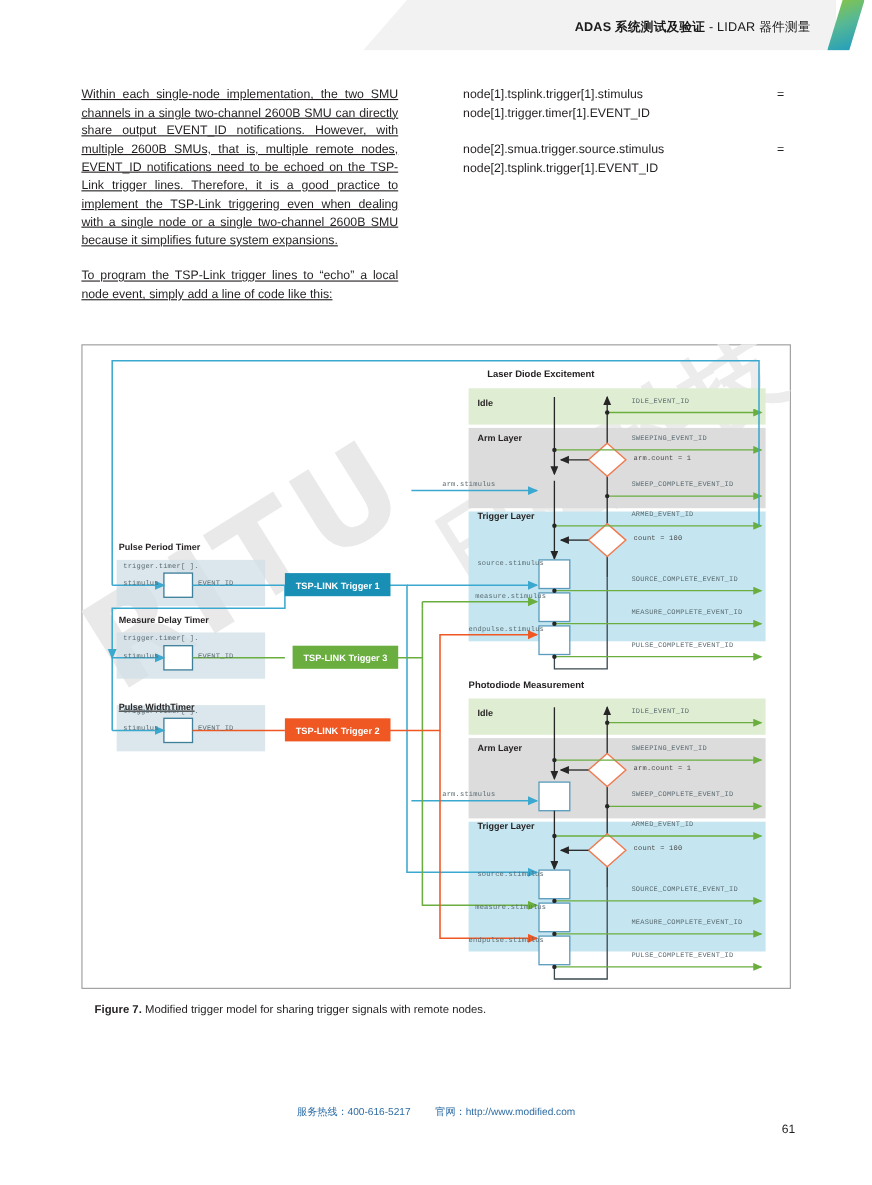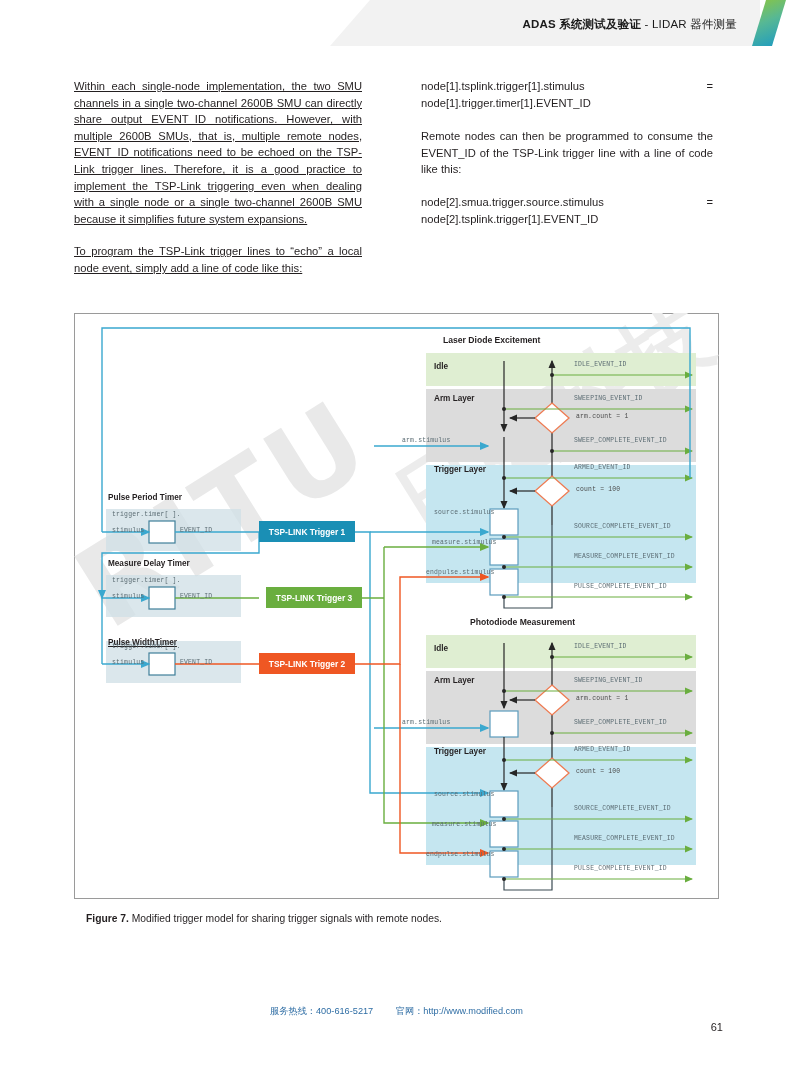--- a/index.html
+++ b/index.html
@@ -98,21 +98,20 @@
   </div>
 </div>
 
 <div class="col col-left">
   <p class="para">Within each single-node implementation, the two SMU channels in a single two-channel 2600B SMU can directly share output EVENT_ID notifications. However, with multiple 2600B SMUs, that is, multiple remote nodes, EVENT_ID notifications need to be echoed on the TSP-Link trigger lines. Therefore, it is a good practice to implement the TSP-Link triggering even when dealing with a single node or a single two-channel 2600B SMU because it simplifies future system expansions.</p>
   <p class="para last">To program the TSP-Link trigger lines to “echo” a local node event, simply add a line of code like this:</p>
 </div>
 
 <div class="col col-right">
   <p class="para code">node[1].tsplink.trigger[1].stimulus = node[1].trigger.timer[1].EVENT_ID</p>
-  <p class="para">Remote nodes can then be programmed to consume the EVENT_ID of the TSP-Link trigger line with a line of code like this:</p>
   <p class="para code">node[2].smua.trigger.source.stimulus = node[2].tsplink.trigger[1].EVENT_ID</p>
 </div>
 
 <div class="figure-wrap">
   <div class="figure-frame"></div>
 
   <div class="watermark">
     <div class="wm-text">RITU</div>
     <div class="wm-text2">日图科技</div>
   </div>
@@ -280,21 +279,21 @@
   <div class="dg mono" style="left:500px;top:270px;">PULSE_COMPLETE_EVENT_ID</div>
 
   <div class="dg mono" style="left:328px;top:124px;">arm.stimulus</div>
   <div class="dg mono" style="left:360px;top:196px;">source.stimulus</div>
   <div class="dg mono" style="left:358px;top:226px;">measure.stimulus</div>
   <div class="dg mono" style="left:352px;top:256px;">endpulse.stimulus</div>
 
   <div class="dg mono-dark" style="left:502px;top:100px;">arm.count = 1</div>
   <div class="dg mono-dark" style="left:502px;top:173px;">count = 100</div>
 
-  <div class="dg blk-title" style="left:352px;top:304px;margin-left:44px;">Photodiode Measurement</div>
+  <div class="dg blk-title" style="left:352px;top:304px;">Photodiode Measurement</div>
   <div class="dg lane-label" style="left:360px;top:331px;">Idle</div>
   <div class="dg lane-label" style="left:360px;top:363px;">Arm Layer</div>
   <div class="dg lane-label" style="left:360px;top:434px;">Trigger Layer</div>
 
   <div class="dg mono" style="left:500px;top:330px;">IDLE_EVENT_ID</div>
   <div class="dg mono" style="left:500px;top:364px;">SWEEPING_EVENT_ID</div>
   <div class="dg mono" style="left:500px;top:406px;">SWEEP_COMPLETE_EVENT_ID</div>
   <div class="dg mono" style="left:500px;top:433px;">ARMED_EVENT_ID</div>
   <div class="dg mono" style="left:500px;top:492px;">SOURCE_COMPLETE_EVENT_ID</div>
   <div class="dg mono" style="left:500px;top:522px;">MEASURE_COMPLETE_EVENT_ID</div>

